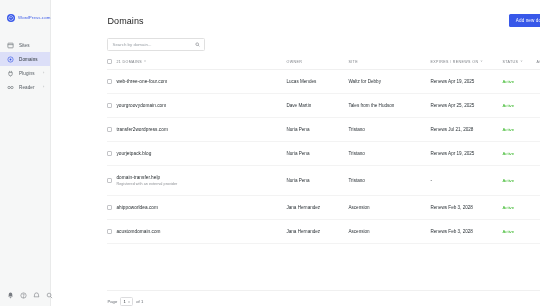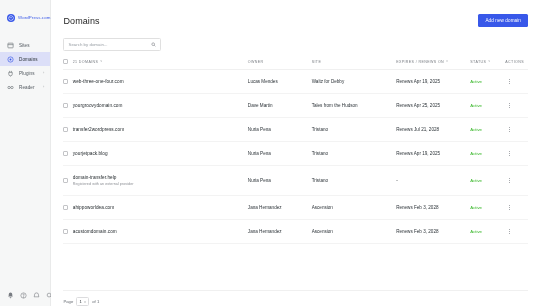--- a/index.html
+++ b/index.html
@@ -2,21 +2,21 @@
 <html><head>
 <meta charset="utf-8">
 <style>
   * { box-sizing: border-box; margin: 0; padding: 0; }
   html, body {
     width: 540px; height: 306px;
     font-family: "Liberation Sans", sans-serif;
     background: #ffffff;
     overflow: hidden;
   }
-  .app { display: flex; width: 540px; height: 306px; }
+  .app { display: flex; width: 540px; height: 306px; gap: 44px; }
 
   
   .sidebar {
     width: 93px; height: 306px;
     background: #f6f7f7;
     border-right: 1px solid #e9eaea;
     display: flex; flex-direction: column;
     position: relative;
   }
   .brand {

